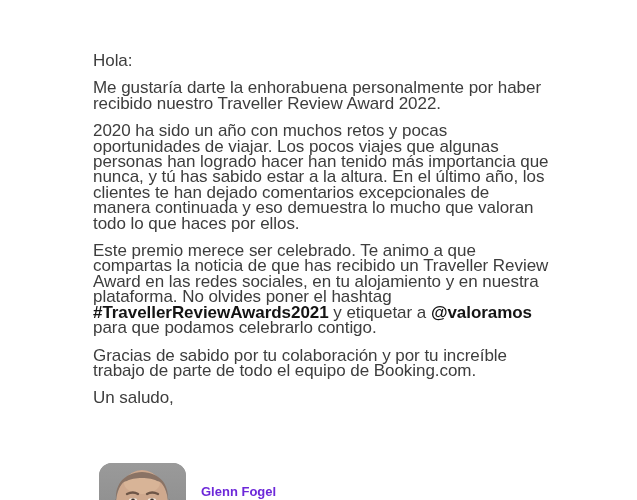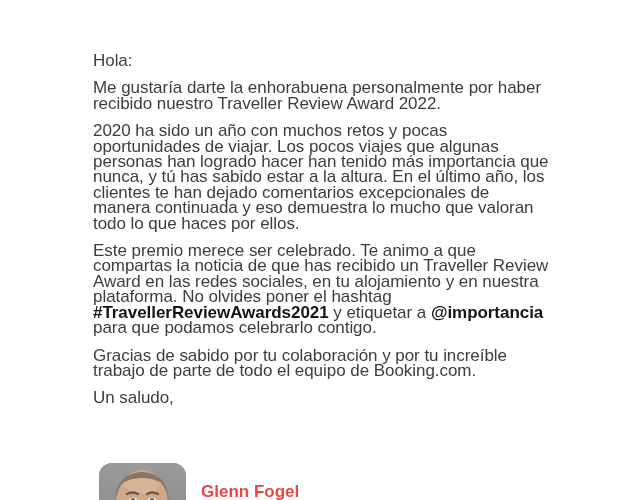--- a/index.html
+++ b/index.html
@@ -50,34 +50,34 @@
     flex:0 0 auto;
     background:#8f8f8f;
   }
   .avatar svg{display:block;width:100%;height:100%;}
   .sig-text{
     margin-left:15px;
     padding-top:20px;
   }
   .sig-name{
     font-weight:bold;
-    color:#ef4444;
-    font-size:17px;
+    color:#6d28d9;
+    font-size:13px;
     line-height:17px;
   }
 </style>
 </head>
 <body>
 
 <div class="letter">
   <p class="greeting">Hola:</p>
   <div>
       <p><span>Me gustaría darte la enhorabuena personalmente por haber recibido nuestro Traveller Review Award 2022.</span></p>
       <p><span>2020 ha sido un año con muchos retos y pocas oportunidades de viajar. Los pocos viajes que algunas personas han logrado hacer han tenido más importancia que nunca, y tú has sabido estar a la altura. En el último año, los clientes te han dejado comentarios excepcionales de manera continuada y eso demuestra lo mucho que valoran todo lo que haces por ellos.</span></p>
-      <p><span>Este premio merece ser celebrado. Te animo a que compartas la noticia de que has recibido un Traveller Review Award en las redes sociales, en tu alojamiento y en nuestra plataforma. No olvides poner el hashtag </span><strong>#TravellerReviewAwards2021</strong><span> y etiquetar a </span><strong>@importancia</strong><span> para que podamos celebrarlo contigo.</span></p>
+      <p><span>Este premio merece ser celebrado. Te animo a que compartas la noticia de que has recibido un Traveller Review Award en las redes sociales, en tu alojamiento y en nuestra plataforma. No olvides poner el hashtag </span><strong>#TravellerReviewAwards2021</strong><span> y etiquetar a </span><strong>@valoramos</strong><span> para que podamos celebrarlo contigo.</span></p>
       <p><span>Gracias de sabido por tu colaboración y por tu increíble trabajo de parte de todo el equipo de Booking.com.</span></p>
     </div>
   <p class="closing">Un saludo,</p>
 </div>
 
 <div class="signature">
   <div class="avatar">
     <svg viewBox="0 0 87 87" xmlns="http://www.w3.org/2000/svg" aria-hidden="true">
       <defs>
         <linearGradient id="bgGrad" x1="0" y1="0" x2="0" y2="1">

